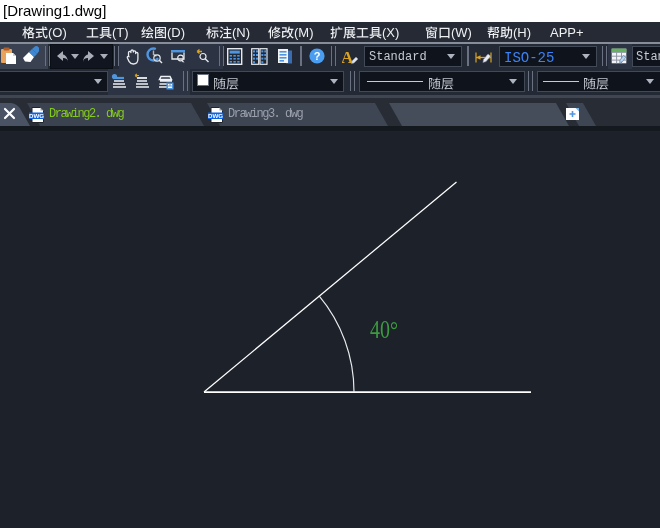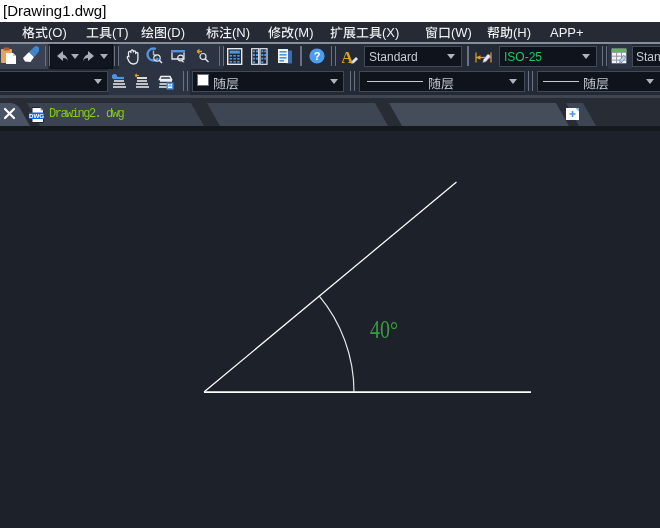--- a/index.html
+++ b/index.html
@@ -15,21 +15,21 @@
 #tabstrip{position:absolute;left:0;top:98px;width:660px;height:28px;background:#282c35}
 #darkstrip{position:absolute;left:0;top:126px;width:660px;height:5px;background:#14181f}
 #canvas{position:absolute;left:0;top:131px;width:660px;height:397px;background:#1d212a}
 .seg{position:absolute;top:0;height:25px}
 .sep{position:absolute;top:2px;width:5px;height:20px;
  border-left:1px solid #6a7180;border-right:1px solid #6a7180}
 .sep2{position:absolute;top:2px;width:2px;height:20px;background:#6a7180}
 .combo{position:absolute;background:#0f131b;border:1px solid #434a57}
 .carr{position:absolute;width:0;height:0;border-left:4px solid transparent;
  border-right:4px solid transparent;border-top:5px solid #aeb4bf}
-.mono{font-family:Liberation Sans, sans-serif}
+.mono{font-family:Liberation Mono, monospace}
 .tab{position:absolute;top:5px;height:23px;transform:skewX(29.5deg)}
 .tabc{position:absolute;top:5px;height:23px;display:flex;align-items:center;
  font-family:"Liberation Mono",monospace;font-size:12px;letter-spacing:-1.5px;white-space:nowrap}
 </style></head><body>
 <div id="titlebar">[Drawing1.dwg]</div>
 <div id="menubar">
     <div class="mi" style="left:22px"><svg class="cjk" style="width:13px;height:13px;vertical-align:-2px" viewBox="0 -880 1000 1000">
         <path fill="#eef0f2" transform="scale(1,-1)" d="M583 656H779C752 601 716 551 675 506C632 550 599 596 573 641ZM191 844V633H49V545H182C151 415 89 266 25 184C40 161 63 125 71 99C116 159 158 253 191 352V-83H281V402C305 367 330 327 345 300L340 298C358 280 382 245 393 222C416 230 438 239 460 249V-85H548V-45H797V-81H888V257L922 244C935 267 961 305 980 323C886 350 806 395 740 447C808 521 863 609 898 713L839 741L822 737H630C644 764 657 792 668 821L578 845C540 745 476 649 403 579V633H281V844ZM548 37V206H797V37ZM533 286C584 314 632 348 677 387C720 349 770 315 825 286ZM521 570C546 529 577 488 613 448C539 386 453 337 363 306L404 361C387 386 309 479 281 509V545H364L359 541C381 526 417 494 433 477C463 504 493 535 521 570Z"></path>
       </svg><svg class="cjk" style="width:13px;height:13px;vertical-align:-2px" viewBox="0 -880 1000 1000">
         <path fill="#eef0f2" transform="scale(1,-1)" d="M711 788C761 753 820 700 848 665L914 724C884 758 823 807 774 841ZM555 840C555 781 557 722 559 665H53V572H565C591 209 670 -85 838 -85C922 -85 956 -36 972 145C945 155 910 178 888 199C882 68 871 14 846 14C758 14 688 254 665 572H949V665H659C657 722 656 780 657 840ZM56 39 83 -55C212 -27 394 12 561 51L554 135L351 95V346H527V438H89V346H257V76Z"></path>
@@ -188,21 +188,21 @@
     <div class="abs mono" style="left:369px;top:6px;font-size:12px;color:#c6cbd3">Standard</div>
     <div class="carr" style="left:447px;top:10px"></div>
     <div class="sep2" style="left:467px"></div>
     <svg class="abs" style="left:474px;top:3px" width="19" height="18" viewBox="0 0 19 18">
       <path d="M2 10.5h15" stroke="#d8a222" stroke-width="1.3"></path>
       <path d="M2 10.5l4.5-2.2v4.4zM17 10.5l-4.5-2.2v4.4z" fill="#d8a222"></path>
       <path d="M2 5.5v10M17 5.5v10" stroke="#d8a222" stroke-width="1.2"></path>
       <path d="M9.5 12.5 l4.5-5.5 2.6 2.1-4.5 5.5-3.2.9z" fill="#e8ecf2" stroke="#7d86a0" stroke-width="0.5"></path>
     </svg>
     <div class="combo" style="left:499px;top:2px;width:98px;height:21px"></div>
-    <div class="abs mono" style="left:504px;top:6px;font-size:12px;color:#22c55e">ISO-25</div>
+    <div class="abs mono" style="left:504px;top:6px;font-size:14px;color:#3b82f6">ISO-25</div>
     <div class="carr" style="left:582px;top:10px"></div>
     <div class="sep" style="left:602px"></div>
     <div class="seg" style="left:608px;width:24px;background:#2c3342"></div>
     <svg class="abs" style="left:611px;top:4px" width="16" height="17" viewBox="0 0 16 17">
       <rect x="0.7" y="0.7" width="14.6" height="14.6" fill="#f2f4f6"></rect>
       <rect x="0.7" y="0.7" width="14.6" height="3.6" fill="#62b35c"></rect>
       <g stroke="#8e96a4" stroke-width="1">
         <path d="M0.7 4.3h14.6M0.7 8.2h14.6M0.7 12.1h14.6M5.6 4.3v11M10.5 4.3v11"></path>
       </g>
       <path d="M9 12 l3.5-4.5 2.3 1.8-3.5 4.5-2.7.7z" fill="#bcd4ef" stroke="#5b80ab" stroke-width="0.7"></path>
@@ -276,20 +276,29 @@
     <div class="tabc" style="left:29px;width:164px;color:#84cc16">
       <svg style="margin-right:3px;flex:none" width="17" height="16" viewBox="0 0 17 16">
         <path d="M3 0.5h8.5l3 3V15.5H3z" fill="#ffffff" stroke="#20242c" stroke-width="1"></path>
         <path d="M11.5 0.5l3 3h-3z" fill="#9ba1ab"></path>
         <rect x="0" y="5.5" width="15" height="6.5" fill="#0c62e0"></rect>
         <text x="7.5" y="10.8" font-size="6.2" font-weight="bold" fill="#fff" text-anchor="middle" font-family="Liberation Sans" letter-spacing="0">DWG</text>
       </svg>
       <span style="margin-top:-1px">Drawing2. dwg</span>
     </div>
     <div class="tab" style="left:207px;width:168px;background:#3e4553;transform-origin:0 0"></div>
+    <div class="tabc" style="left:208px;width:168px;color:#9aa0ac">
+      <svg style="margin-right:3px;flex:none" width="17" height="16" viewBox="0 0 17 16">
+        <path d="M3 0.5h8.5l3 3V15.5H3z" fill="#ffffff" stroke="#20242c" stroke-width="1"></path>
+        <path d="M11.5 0.5l3 3h-3z" fill="#9ba1ab"></path>
+        <rect x="0" y="5.5" width="15" height="6.5" fill="#0c62e0"></rect>
+        <text x="7.5" y="10.8" font-size="6.2" font-weight="bold" fill="#fff" text-anchor="middle" font-family="Liberation Sans" letter-spacing="0">DWG</text>
+      </svg>
+      <span style="margin-top:-1px">Drawing3. dwg</span>
+    </div>
     <div class="tab" style="left:389px;width:167px;background:#454c5a;transform-origin:0 0"></div>
     <div class="tab" style="left:566px;width:17px;background:#3e4553;transform-origin:0 0"></div>
     <svg class="abs" style="left:566px;top:9px" width="15" height="14" viewBox="0 0 15 14">
       <rect x="0" y="1" width="13" height="12" fill="#fff"></rect>
       <path d="M13 1 l-3.5 0 3.5 3.5z" fill="#7db4e8"></path>
       <path d="M6.5 4v6M3.5 7h6" stroke="#4f96e0" stroke-width="1.6"></path>
     </svg>
   </div>
 <div id="darkstrip"></div>
 <div id="canvas">

